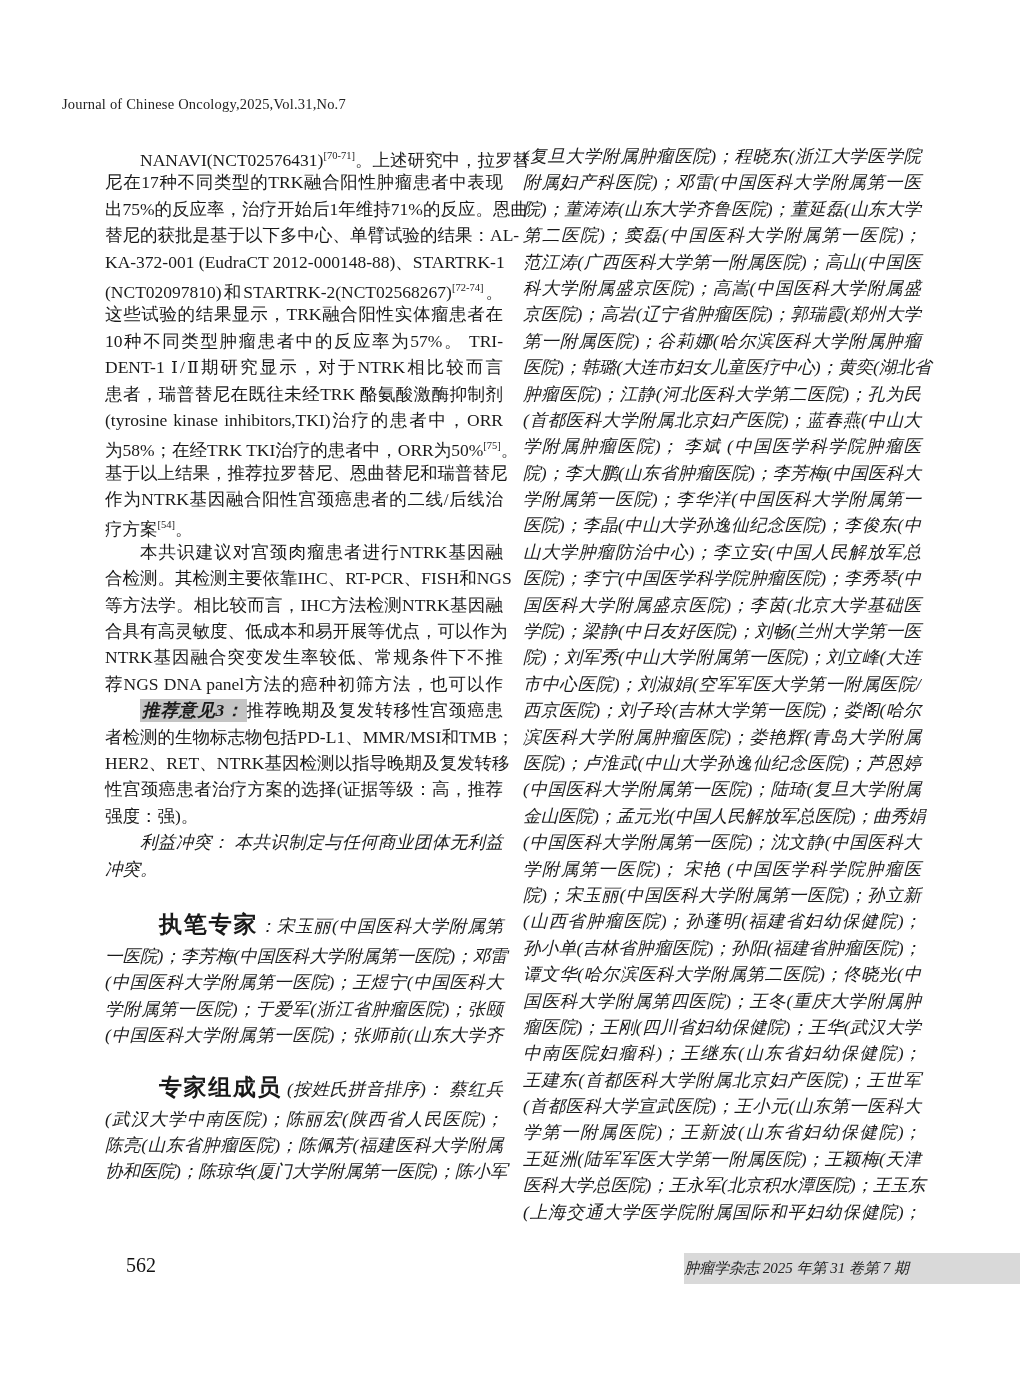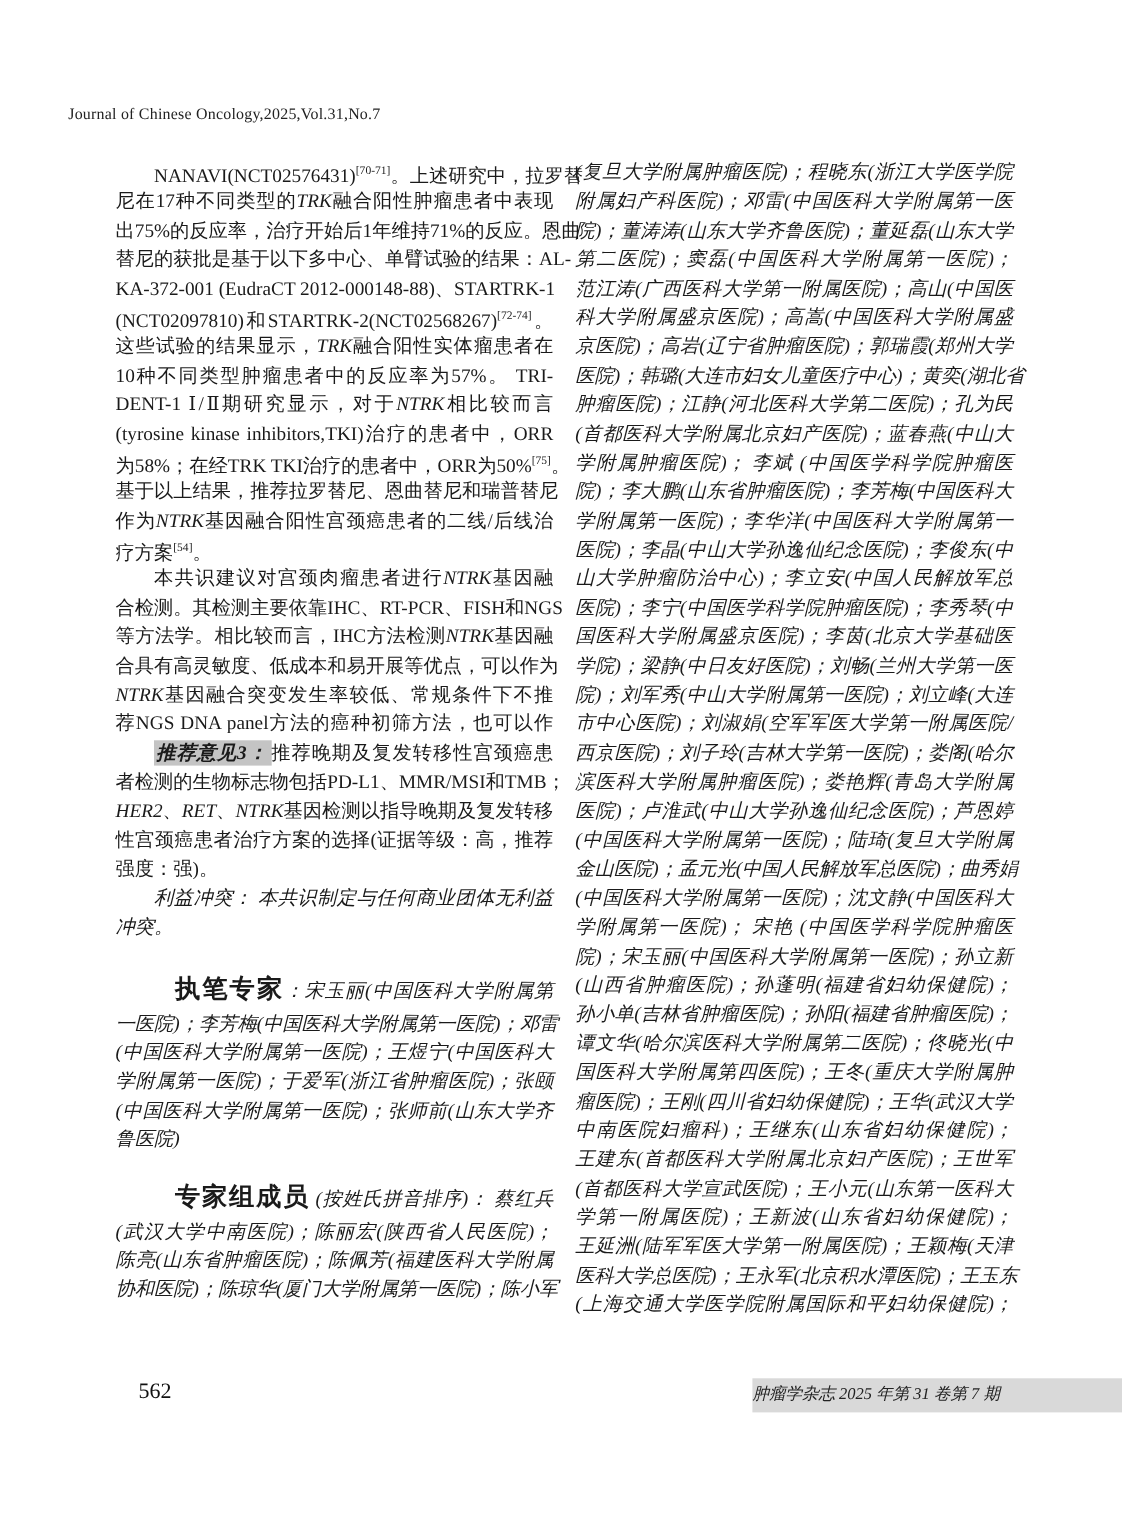--- a/index.html
+++ b/index.html
@@ -18,21 +18,21 @@
   .col-left{left:105px;}
   .col-right{left:523px;}
   .line{
     text-align:justify;text-align-last:justify;white-space:nowrap;height:26.4px;
   }
   .line.end{text-align-last:left;}
   .line.ind{padding-left:35px;}
   .line.headline{height:37px;line-height:37px;}
   .line.headline.ind{padding-left:54px;}
   .sg-n{font-style:normal;}
-  .sg-i{font-style:italic;}
+  .sg-i{}
   .sg-s{font-size:10.5px;vertical-align:7px;letter-spacing:0;}
   .sg-k{font-style:italic;}
   .sg-hl{
     background:var(--hl,#c4c4c4);font-style:italic;font-weight:700;
     padding:1px 3px 2px 2px;
   }
   .sg-hd{
     font-family:"Liberation Sans","DejaVu Sans",sans-serif;font-weight:700;
     font-size:23px;font-style:normal;letter-spacing:1px;
   }
@@ -55,20 +55,21 @@
   <div class="col col-left">
       <div class="line ind"><span class="sg-n">NANAVI(NCT02576431)</span><span class="sg-s">[70-71]</span><span class="sg-n">。上述研究中，拉罗替</span></div>
       <div class="line"><span class="sg-n">尼在17种不同类型的</span><span class="sg-i">TRK</span><span class="sg-n">融合阳性肿瘤患者中表现</span></div>
       <div class="line"><span class="sg-n">出75%的反应率，治疗开始后1年维持71%的反应。恩曲</span></div>
       <div class="line"><span class="sg-n">替尼的获批是基于以下多中心、单臂试验的结果：AL-</span></div>
       <div class="line"><span class="sg-n">KA-372-001 (EudraCT 2012-000148-88)、STARTRK-1</span></div>
       <div class="line"><span class="sg-n">(NCT02097810)和STARTRK-2(NCT02568267)</span><span class="sg-s">[72-74]</span><span class="sg-n">。</span></div>
       <div class="line"><span class="sg-n">这些试验的结果显示，</span><span class="sg-i">TRK</span><span class="sg-n">融合阳性实体瘤患者在</span></div>
       <div class="line"><span class="sg-n">10种不同类型肿瘤患者中的反应率为57%。 TRI-</span></div>
       <div class="line"><span class="sg-n">DENT-1 Ⅰ/Ⅱ期研究显示，对于</span><span class="sg-i">NTRK</span><span class="sg-n">相比较而言</span></div>
+      <div class="line"><span class="sg-n">患者，瑞普替尼在既往未经TRK 酪氨酸激酶抑制剂</span></div>
       <div class="line"><span class="sg-n">(tyrosine kinase inhibitors,TKI)治疗的患者中，ORR</span></div>
       <div class="line"><span class="sg-n">为58%；在经TRK TKI治疗的患者中，ORR为50%</span><span class="sg-s">[75]</span><span class="sg-n">。</span></div>
       <div class="line"><span class="sg-n">基于以上结果，推荐拉罗替尼、恩曲替尼和瑞普替尼</span></div>
       <div class="line"><span class="sg-n">作为</span><span class="sg-i">NTRK</span><span class="sg-n">基因融合阳性宫颈癌患者的二线/后线治</span></div>
       <div class="line end"><span class="sg-n">疗方案</span><span class="sg-s">[54]</span><span class="sg-n">。</span></div>
       <div class="line ind"><span class="sg-n">本共识建议对宫颈肉瘤患者进行</span><span class="sg-i">NTRK</span><span class="sg-n">基因融</span></div>
       <div class="line"><span class="sg-n">合检测。其检测主要依靠IHC、RT-PCR、FISH和NGS</span></div>
       <div class="line"><span class="sg-n">等方法学。相比较而言，IHC方法检测</span><span class="sg-i">NTRK</span><span class="sg-n">基因融</span></div>
       <div class="line"><span class="sg-n">合具有高灵敏度、低成本和易开展等优点，可以作为</span></div>
       <div class="line"><span class="sg-i">NTRK</span><span class="sg-n">基因融合突变发生率较低、常规条件下不推</span></div>
@@ -78,34 +79,34 @@
       <div class="line"><span class="sg-i">HER2</span><span class="sg-n">、</span><span class="sg-i">RET</span><span class="sg-n">、</span><span class="sg-i">NTRK</span><span class="sg-n">基因检测以指导晚期及复发转移</span></div>
       <div class="line"><span class="sg-n">性宫颈癌患者治疗方案的选择(证据等级：高，推荐</span></div>
       <div class="line end"><span class="sg-n">强度：强)。</span></div>
       <div class="line ind"><span class="sg-k">利益冲突： 本共识制定与任何商业团体无利益</span></div>
       <div class="line end"><span class="sg-k">冲突。</span></div>
       <div class="line headline ind" style="margin-top: 24px;"><span class="sg-hd">执笔专家</span><span class="sg-k">：宋玉丽(中国医科大学附属第</span></div>
       <div class="line"><span class="sg-k">一医院)；李芳梅(中国医科大学附属第一医院)；邓雷</span></div>
       <div class="line"><span class="sg-k">(中国医科大学附属第一医院)；王煜宁(中国医科大</span></div>
       <div class="line"><span class="sg-k">学附属第一医院)；于爱军(浙江省肿瘤医院)；张颐</span></div>
       <div class="line"><span class="sg-k">(中国医科大学附属第一医院)；张师前(山东大学齐</span></div>
-      <div class="line end"><span class="sg-k">鲁医院)</span></div>
       <div class="line headline ind" style="margin-top: 20px;"><span class="sg-hd">专家组成员</span><span class="sg-k"> (按姓氏拼音排序)： 蔡红兵</span></div>
       <div class="line"><span class="sg-k">(武汉大学中南医院)；陈丽宏(陕西省人民医院)；</span></div>
       <div class="line"><span class="sg-k">陈亮(山东省肿瘤医院)；陈佩芳(福建医科大学附属</span></div>
       <div class="line"><span class="sg-k">协和医院)；陈琼华(厦门大学附属第一医院)；陈小军</span></div>
     </div>
   <div class="col col-right">
       <div class="line"><span class="sg-k">(复旦大学附属肿瘤医院)；程晓东(浙江大学医学院</span></div>
       <div class="line"><span class="sg-k">附属妇产科医院)；邓雷(中国医科大学附属第一医</span></div>
       <div class="line"><span class="sg-k">院)；董涛涛(山东大学齐鲁医院)；董延磊(山东大学</span></div>
       <div class="line"><span class="sg-k">第二医院)；窦磊(中国医科大学附属第一医院)；</span></div>
       <div class="line"><span class="sg-k">范江涛(广西医科大学第一附属医院)；高山(中国医</span></div>
       <div class="line"><span class="sg-k">科大学附属盛京医院)；高嵩(中国医科大学附属盛</span></div>
       <div class="line"><span class="sg-k">京医院)；高岩(辽宁省肿瘤医院)；郭瑞霞(郑州大学</span></div>
+      <div class="line"><span class="sg-k">第一附属医院)；谷莉娜(哈尔滨医科大学附属肿瘤</span></div>
       <div class="line"><span class="sg-k">医院)；韩璐(大连市妇女儿童医疗中心)；黄奕(湖北省</span></div>
       <div class="line"><span class="sg-k">肿瘤医院)；江静(河北医科大学第二医院)；孔为民</span></div>
       <div class="line"><span class="sg-k">(首都医科大学附属北京妇产医院)；蓝春燕(中山大</span></div>
       <div class="line"><span class="sg-k">学附属肿瘤医院)； 李斌 (中国医学科学院肿瘤医</span></div>
       <div class="line"><span class="sg-k">院)；李大鹏(山东省肿瘤医院)；李芳梅(中国医科大</span></div>
       <div class="line"><span class="sg-k">学附属第一医院)；李华洋(中国医科大学附属第一</span></div>
       <div class="line"><span class="sg-k">医院)；李晶(中山大学孙逸仙纪念医院)；李俊东(中</span></div>
       <div class="line"><span class="sg-k">山大学肿瘤防治中心)；李立安(中国人民解放军总</span></div>
       <div class="line"><span class="sg-k">医院)；李宁(中国医学科学院肿瘤医院)；李秀琴(中</span></div>
       <div class="line"><span class="sg-k">国医科大学附属盛京医院)；李茵(北京大学基础医</span></div>

